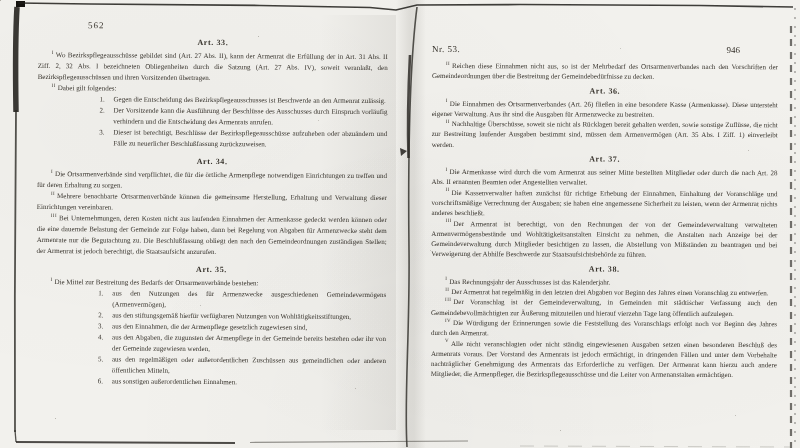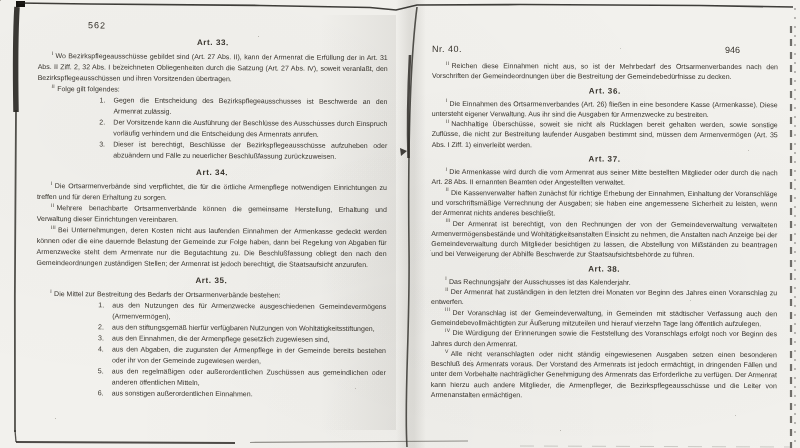--- a/index.html
+++ b/index.html
@@ -8,21 +8,21 @@
     --edge:#1e1c19;
   }
   html,body{margin:0;padding:0;background:#e7e6e2;}
   .screen{
     position:relative;width:800px;height:448px;overflow:hidden;
     background:
       radial-gradient(ellipse at 22% 28%, rgba(0,0,0,0.018), transparent 60%),
       radial-gradient(ellipse at 72% 62%, rgba(0,0,0,0.025), transparent 55%),
       radial-gradient(ellipse at 50% 95%, rgba(0,0,0,0.02), transparent 50%),
       var(--paper);
-    font-family:Liberation Sans, sans-serif;
+    font-family:Liberation Serif, serif;
     color:var(--ink);
   }
   .artifacts{position:absolute;left:0;top:0;z-index:3;pointer-events:none;}
   .gutter-shade{
     position:absolute;left:396px;top:0;width:30px;height:448px;z-index:1;
     background:linear-gradient(to right, transparent, rgba(60,55,45,.10) 45%, rgba(60,55,45,.10) 60%, transparent);
   }
   .leftpage-shade{
     position:absolute;left:320px;top:15px;width:76px;height:415px;z-index:1;
     background:linear-gradient(to right, transparent, rgba(45,40,30,.07));
@@ -79,21 +79,21 @@
     <path d="M16,442 L235,443" fill="none" stroke="#24221e" stroke-width="1.8" opacity="0.8"></path>
     <path d="M250,442.5 L468,441" fill="none" stroke="#33312c" stroke-width="1.2" opacity="0.5"></path>
     <path d="M520,446 L790,447" fill="none" stroke="#55524a" stroke-width="1" opacity="0.25" stroke-dasharray="14 10"></path>
   </svg>
 
   <div class="page page-left">
     <p class="pageno">562</p>
 
     <h2 class="heading">Art. 33.</h2>
     <p class="para"><sup class="pmark">I</sup><span>Wo Bezirkspflegeausschüsse gebildet sind (Art. 27 Abs. II), kann der Armenrat die Erfüllung der in Art. 31 Abs. II Ziff. 2, 32 Abs. I bezeichneten Obliegenheiten durch die Satzung (Art. 27 Abs. IV), soweit veranlaßt, den Bezirkspflegeausschüssen und ihren Vorsitzenden übertragen.</span></p>
-    <p class="para"><sup class="pmark">II</sup><span>Folge gilt folgendes:</span></p>
+    <p class="para"><sup class="pmark">II</sup><span>Dabei gilt folgendes:</span></p>
     <div class="list">
       <div class="li">
           <span class="num">1.</span>
           <span class="litext">Gegen die Entscheidung des Bezirkspflegeausschusses ist Beschwerde an den Armenrat zulässig.</span>
         </div>
       <div class="li">
           <span class="num">2.</span>
           <span class="litext">Der Vorsitzende kann die Ausführung der Beschlüsse des Ausschusses durch Einspruch vorläufig verhindern und die Entscheidung des Armenrats anrufen.</span>
         </div>
       <div class="li">
@@ -132,36 +132,36 @@
         </div>
       <div class="li">
           <span class="num">6.</span>
           <span class="litext">aus sonstigen außerordentlichen Einnahmen.</span>
         </div>
     </div>
   </div>
 
   <div class="page page-right">
     <div class="header-row">
-      <span class="nr">Nr. 40.</span>
+      <span class="nr">Nr. 53.</span>
       <span>946</span>
     </div>
 
     <p class="para"><sup class="pmark">II</sup><span>Reichen diese Einnahmen nicht aus, so ist der Mehrbedarf des Ortsarmenverbandes nach den Vorschriften der Gemeindeordnungen über die Bestreitung der Gemeindebedürfnisse zu decken.</span></p>
 
     <h2 class="heading">Art. 36.</h2>
     <p class="para"><sup class="pmark">I</sup><span>Die Einnahmen des Ortsarmenverbandes (Art. 26) fließen in eine besondere Kasse (Armenkasse). Diese untersteht eigener Verwaltung. Aus ihr sind die Ausgaben für Armenzwecke zu bestreiten.</span></p>
     <p class="para"><sup class="pmark">II</sup><span>Nachhaltige Überschüsse, soweit sie nicht als Rücklagen bereit gehalten werden, sowie sonstige Zuflüsse, die nicht zur Bestreitung laufender Ausgaben bestimmt sind, müssen dem Armenvermögen (Art. 35 Abs. I Ziff. 1) einverleibt werden.</span></p>
 
     <h2 class="heading">Art. 37.</h2>
     <p class="para"><sup class="pmark">I</sup><span>Die Armenkasse wird durch die vom Armenrat aus seiner Mitte bestellten Mitglieder oder durch die nach Art. 28 Abs. II ernannten Beamten oder Angestellten verwaltet.</span></p>
     <p class="para"><sup class="pmark">II</sup><span>Die Kassenverwalter haften zunächst für richtige Erhebung der Einnahmen, Einhaltung der Voranschläge und vorschriftsmäßige Verrechnung der Ausgaben; sie haben eine angemessene Sicherheit zu leisten, wenn der Armenrat nichts anderes beschließt.</span></p>
     <p class="para"><sup class="pmark">III</sup><span>Der Armenrat ist berechtigt, von den Rechnungen der von der Gemeindeverwaltung verwalteten Armenvermögensbestände und Wohltätigkeitsanstalten Einsicht zu nehmen, die Anstalten nach Anzeige bei der Gemeindeverwaltung durch Mitglieder besichtigen zu lassen, die Abstellung von Mißständen zu beantragen und bei Verweigerung der Abhilfe Beschwerde zur Staatsaufsichtsbehörde zu führen.</span></p>
 
     <h2 class="heading">Art. 38.</h2>
     <p class="para"><sup class="pmark">I</sup><span>Das Rechnungsjahr der Ausschusses ist das Kalenderjahr.</span></p>
-    <p class="para"><sup class="pmark">II</sup><span>Der Armenrat hat zuständigen in den letzten drei Monaten vor Beginn des Jahres einen Voranschlag zu entwerfen.</span></p>
+    <p class="para"><sup class="pmark">II</sup><span>Der Armenrat hat regelmäßig in den letzten drei Abgaben vor Beginn des Jahres einen Voranschlag zu entwerfen.</span></p>
     <p class="para"><sup class="pmark">III</sup><span>Der Voranschlag ist der Gemeindeverwaltung, in Gemeinden mit städtischer Verfassung auch den Gemeindebevollmächtigten zur Äußerung mitzuteilen und hierauf vierzehn Tage lang öffentlich aufzulegen.</span></p>
     <p class="para"><sup class="pmark">IV</sup><span>Die Würdigung der Erinnerungen sowie die Feststellung des Voranschlags erfolgt noch vor Beginn des Jahres durch den Armenrat.</span></p>
     <p class="para"><sup class="pmark">V</sup><span>Alle nicht veranschlagten oder nicht ständig eingewiesenen Ausgaben setzen einen besonderen Beschluß des Armenrats voraus. Der Vorstand des Armenrats ist jedoch ermächtigt, in dringenden Fällen und unter dem Vorbehalte nachträglicher Genehmigung des Armenrats das Erforderliche zu verfügen. Der Armenrat kann hierzu auch andere Mitglieder, die Armenpfleger, die Bezirkspflegeausschüsse und die Leiter von Armenanstalten ermächtigen.</span></p>
   </div>
 
 </div>
 
 </body></html>

